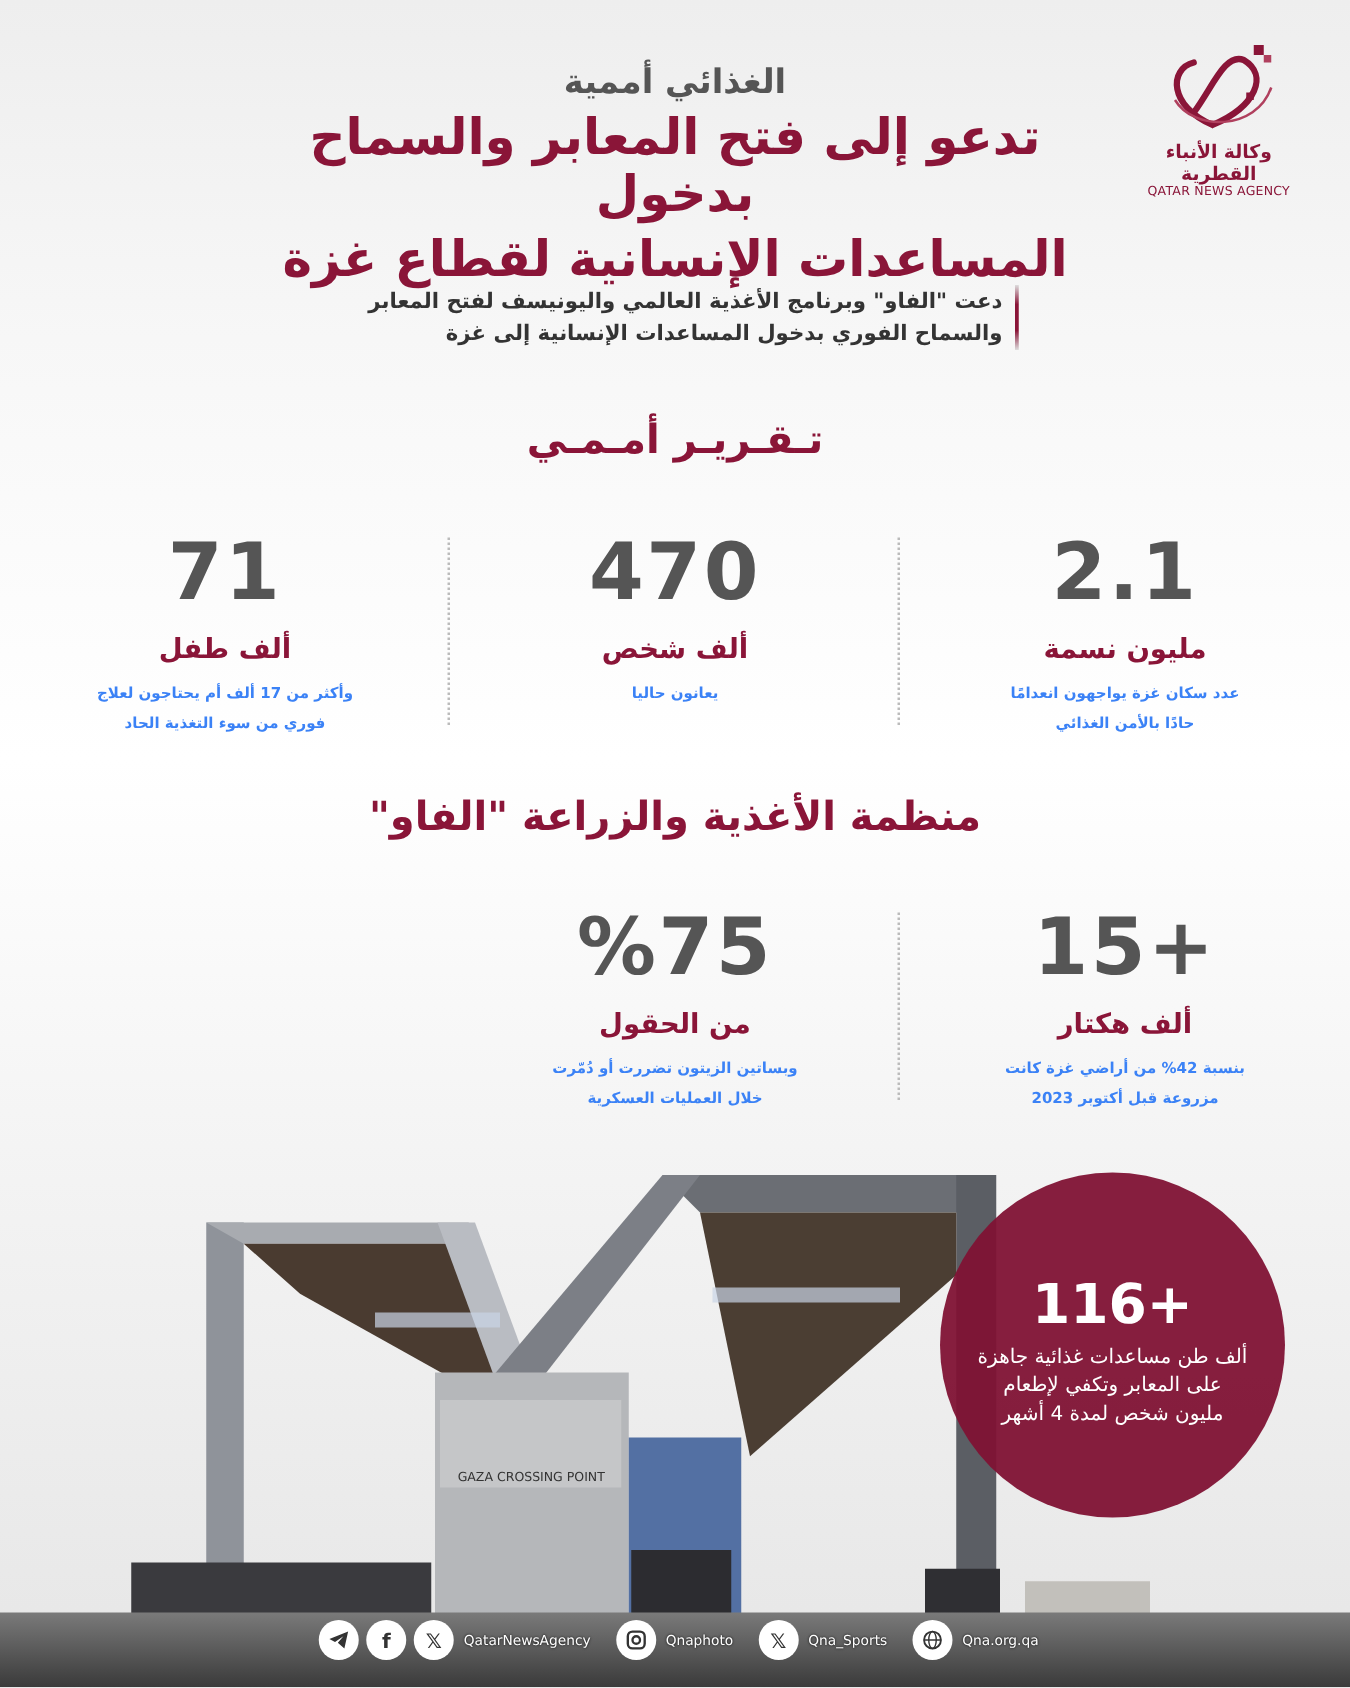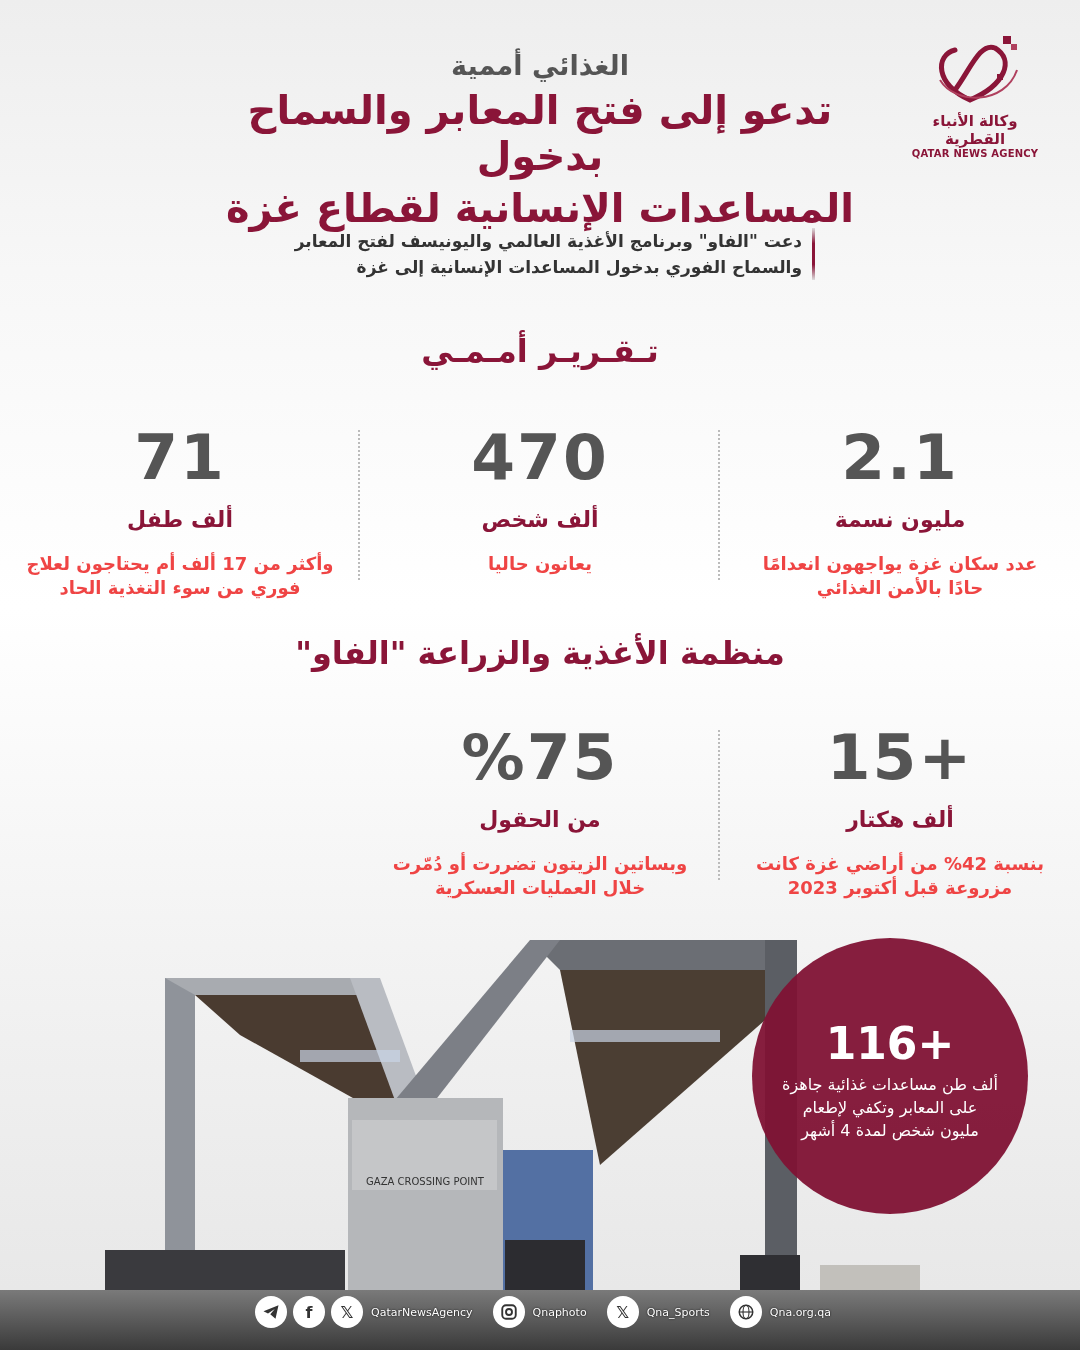--- a/index.html
+++ b/index.html
@@ -6,21 +6,21 @@
   html, body { width: 1080px; height: 1350px; overflow: hidden; }
   body {
     font-family: "DejaVu Sans", sans-serif;
     background: linear-gradient(180deg, #eeeeee 0%, #f7f7f7 20%, #ffffff 45%, #f3f3f3 70%, #e6e6e6 100%);
     position: relative;
     color: #333;
   }
   .logo { position: absolute; left: 900px; top: 30px; width: 150px; text-align: center; }
   .logo svg { display: block; margin: 0 auto; }
   .logo .ar { font-size: 15px; color: #8a1538; font-weight: bold; margin-top: 2px; direction: rtl; }
-  .logo .en { font-size: 10px; color: #8a1538; font-weight: bold; letter-spacing: 0.2px; }
+  .logo .en { font-size: 10px; color: #8a1538; font-weight: normal; letter-spacing: 0.2px; }
 
   .header { position: absolute; left: 200px; width: 680px; top: 50px; text-align: center; direction: rtl; }
   .header .kicker { font-size: 27px; color: #555; font-weight: bold; }
   .header .title { font-size: 40px; line-height: 46px; color: #8a1538; font-weight: bold; margin-top: 6px; }
 
   .intro { position: absolute; left: 240px; top: 228px; width: 575px; direction: rtl; display: flex; align-items: flex-start; }
   .intro .bar { width: 3px; height: 52px; background: linear-gradient(180deg, #ddd 0%, #8a1538 30%, #8a1538 70%, #ddd 100%); margin-left: 10px; flex-shrink: 0; }
   .intro .text { font-size: 17px; line-height: 26px; color: #333; font-weight: bold; }
 
   .section-title { position: absolute; left: 240px; width: 600px; text-align: center; direction: rtl; font-weight: bold; color: #8a1538; }
@@ -30,21 +30,21 @@
   .stats-row { position: absolute; left: 0; width: 1080px; display: flex; direction: rtl; }
   .row1 { top: 425px; height: 160px; }
   .row2 { top: 725px; height: 160px; }
   .stat { width: 360px; text-align: center; position: relative; }
   .stat + .stat::before {
     content: ""; position: absolute; right: 0; top: 5px; height: 150px;
     border-right: 2px dotted #bbb;
   }
   .stat .num { font-size: 63px; line-height: 66px; font-weight: bold; color: #555; font-family: "DejaVu Sans", sans-serif; direction: ltr; letter-spacing: 2px; }
   .stat .unit { font-size: 22px; font-weight: bold; color: #8a1538; margin-top: 16px; text-align: center; }
-  .stat .desc { font-size: 18px; line-height: 24px; color: #ef4444; margin-top: 20px; font-weight: bold; }
+  .stat .desc { font-size: 12px; line-height: 24px; color: #3b82f6; margin-top: 10px; font-weight: bold; }
 
   .photo { position: absolute; left: 0; top: 920px; width: 1080px; height: 430px; overflow: hidden; }
   .circle {
     position: absolute; left: 752px; top: 938px; width: 276px; height: 276px; border-radius: 50%;
     background: rgba(128, 18, 52, 0.95); text-align: center; direction: rtl; color: #fff;
     padding-top: 80px;
   }
   .circle .num { font-size: 44px; font-weight: bold; direction: ltr; }
   .circle .desc { font-size: 16px; line-height: 23px; margin-top: 4px; padding: 0 10px; }
 

